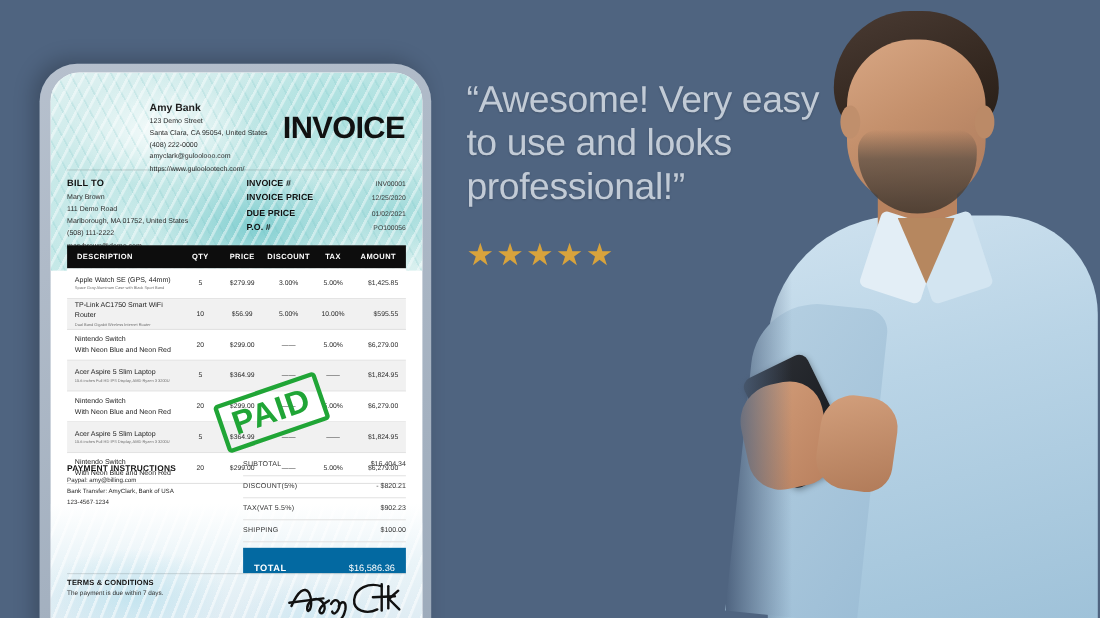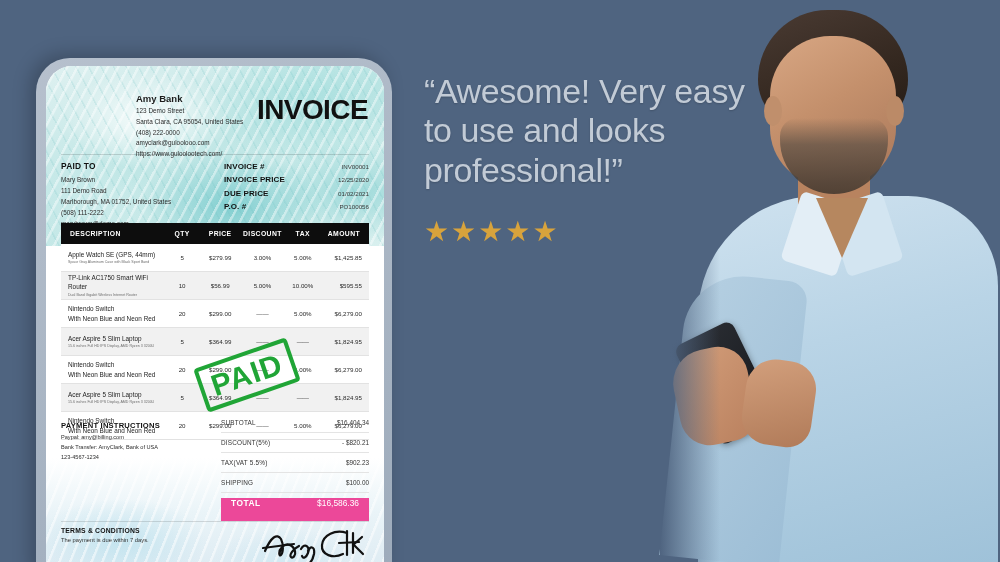--- a/index.html
+++ b/index.html
@@ -133,33 +133,33 @@
   .logo-box {
     position:absolute; left:15px; top:31px; width:62px; height:44px;
     background:#0e0e0e; color:#fff; font-weight:bold; font-size:14px;
     display:flex; align-items:center; justify-content:center; letter-spacing:0.3px;
   }
   .from-block { position:absolute; left:90px; top:27px; width:140px; }
   .from-name { font-size:9.5px; font-weight:bold; color:#1c1c1c; margin-bottom:2px; }
   .from-line { font-size:6.4px; color:#2c2c2c; line-height:1.68; }
 
   .inv-title {
-    position:absolute; right:16px; top:28px;
+    position:absolute; right:16px; top:34px;
     font-size:28px; font-weight:bold; color:#111; letter-spacing:-0.6px;
   }
 
   .hr-1 { position:absolute; left:15px; top:88px; width:308px; height:1px;
     background:rgba(0,0,0,0.14); }
 
   .billto { position:absolute; left:15px; top:95px; width:160px; }
   .billto-h { font-size:8.4px; font-weight:bold; color:#111; letter-spacing:0.2px; margin-bottom:3px; }
   .billto-line { font-size:6.4px; color:#2c2c2c; line-height:1.72; }
 
   .meta { position:absolute; left:178px; top:96px; width:145px; }
-  .meta-row { display:flex; justify-content:space-between; align-items:center; margin-bottom:4.4px;gap:30px; }
+  .meta-row { display:flex; justify-content:space-between; align-items:flex-end; margin-bottom:4.4px;gap:30px; }
   .meta-k { font-size:8px; font-weight:bold; color:#111; letter-spacing:0.1px; }
   .meta-v { font-size:6.2px; color:#3a3a3a; }
 
   
   .tbl { position:absolute; left:15px; top:157px; width:308px; }
   .tbl-head {
     display:flex; background:#0d0d0d; color:#fff; height:21px; align-items:center;
     font-size:6.8px; font-weight:bold; letter-spacing:0.4px;
   }
   .tbl-row {
@@ -180,22 +180,22 @@
   .tbl-row .c-qty, .tbl-row .c-price, .tbl-row .c-disc,
   .tbl-row .c-tax, .tbl-row .c-amt { font-size:6.2px; color:#2b2b2b; }
 
   
   .totals { position:absolute; left:175px; top:347px; width:148px; }
   .tot-row { display:flex; justify-content:space-between; align-items:center;
     height:20px; border-bottom:1px solid #e4e4e4; }
   .tot-k { font-size:6.4px; color:#333; letter-spacing:0.2px; }
   .tot-v { font-size:6.4px; color:#333; }
   .tot-final {
-    display:flex; justify-content:space-between; align-items:flex-start;
-    background:#ec4899; color:#fff; height:23px; padding:0 10px; margin-top:5px;
+    display:flex; justify-content:space-between; align-items:flex-end;
+    background:#0369a1; color:#fff; height:23px; padding:0 10px; margin-top:5px;
   }
   .tot-final .tot-k { font-size:8.4px; font-weight:bold; color:#fff; letter-spacing:0.5px; }
   .tot-final .tot-v { font-size:8.4px; font-weight:normal; color:#fff; }
 
   .payinfo { position:absolute; left:15px; top:355px; width:150px; }
   .pay-h { font-size:7.6px; font-weight:bold; color:#111; letter-spacing:0.2px; margin-bottom:3px; }
   .pay-line { font-size:5.6px; color:#2c2c2c; line-height:1.78; }
 
   .hr-2 { position:absolute; left:15px; top:455px; width:308px; height:1px;
     background:rgba(0,0,0,0.13); }
@@ -254,21 +254,21 @@
         <div class="from-line">(408) 222-0000</div>
         <div class="from-line">amyclark@guloolooo.com</div>
         <div class="from-line">https://www.guloolootech.com/</div>
       </div>
 
       <div class="inv-title">INVOICE</div>
 
       <div class="hr-1"></div>
 
       <div class="billto">
-        <div class="billto-h">PAID TO</div>
+        <div class="billto-h">BILL TO</div>
         <div class="billto-line">Mary Brown</div>
         <div class="billto-line">111 Demo Road</div>
         <div class="billto-line">Marlborough, MA 01752, United States</div>
         <div class="billto-line">(508) 111-2222</div>
         <div class="billto-line">marybrown@demo.com</div>
       </div>
 
       <div class="meta">
         <div class="meta-row">
           <span class="meta-k">INVOICE #</span>

